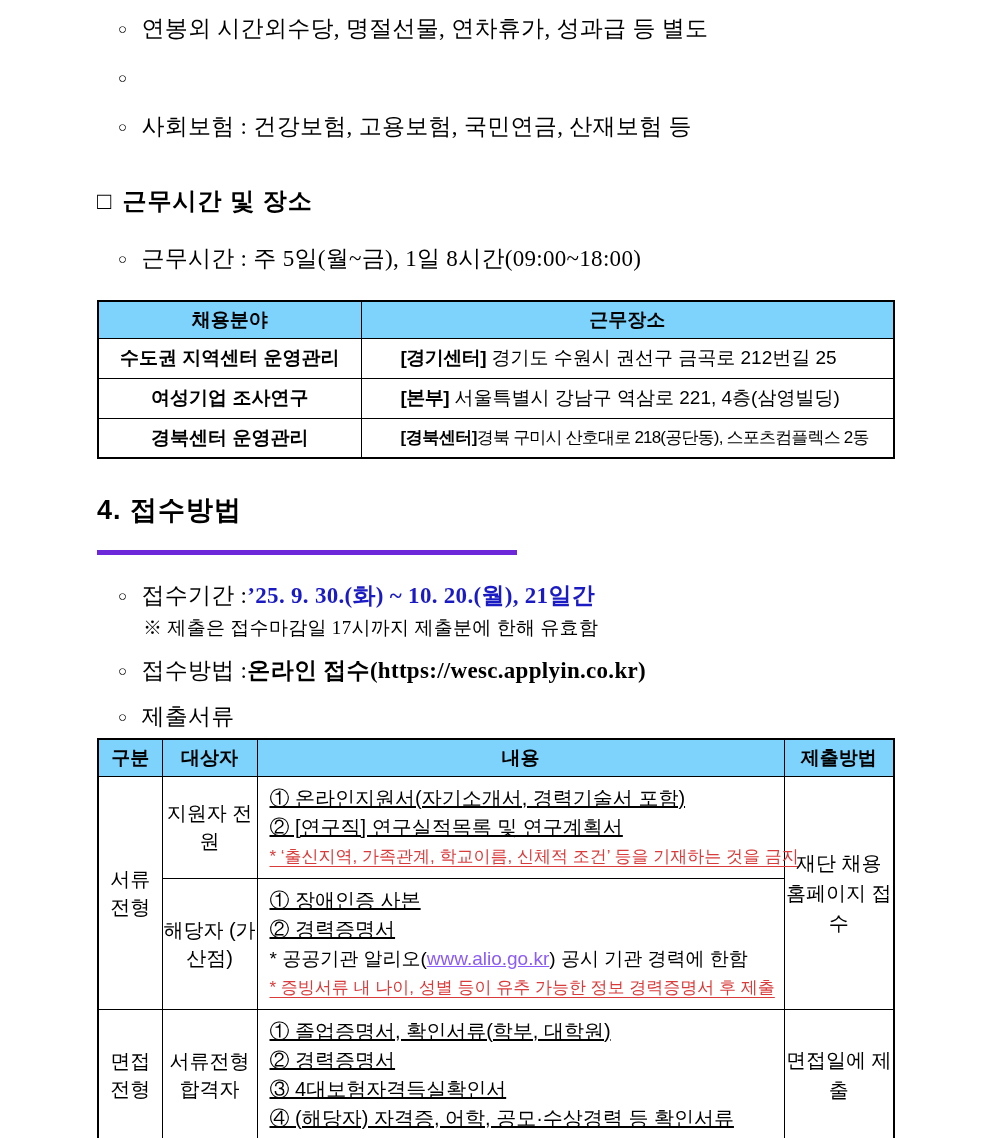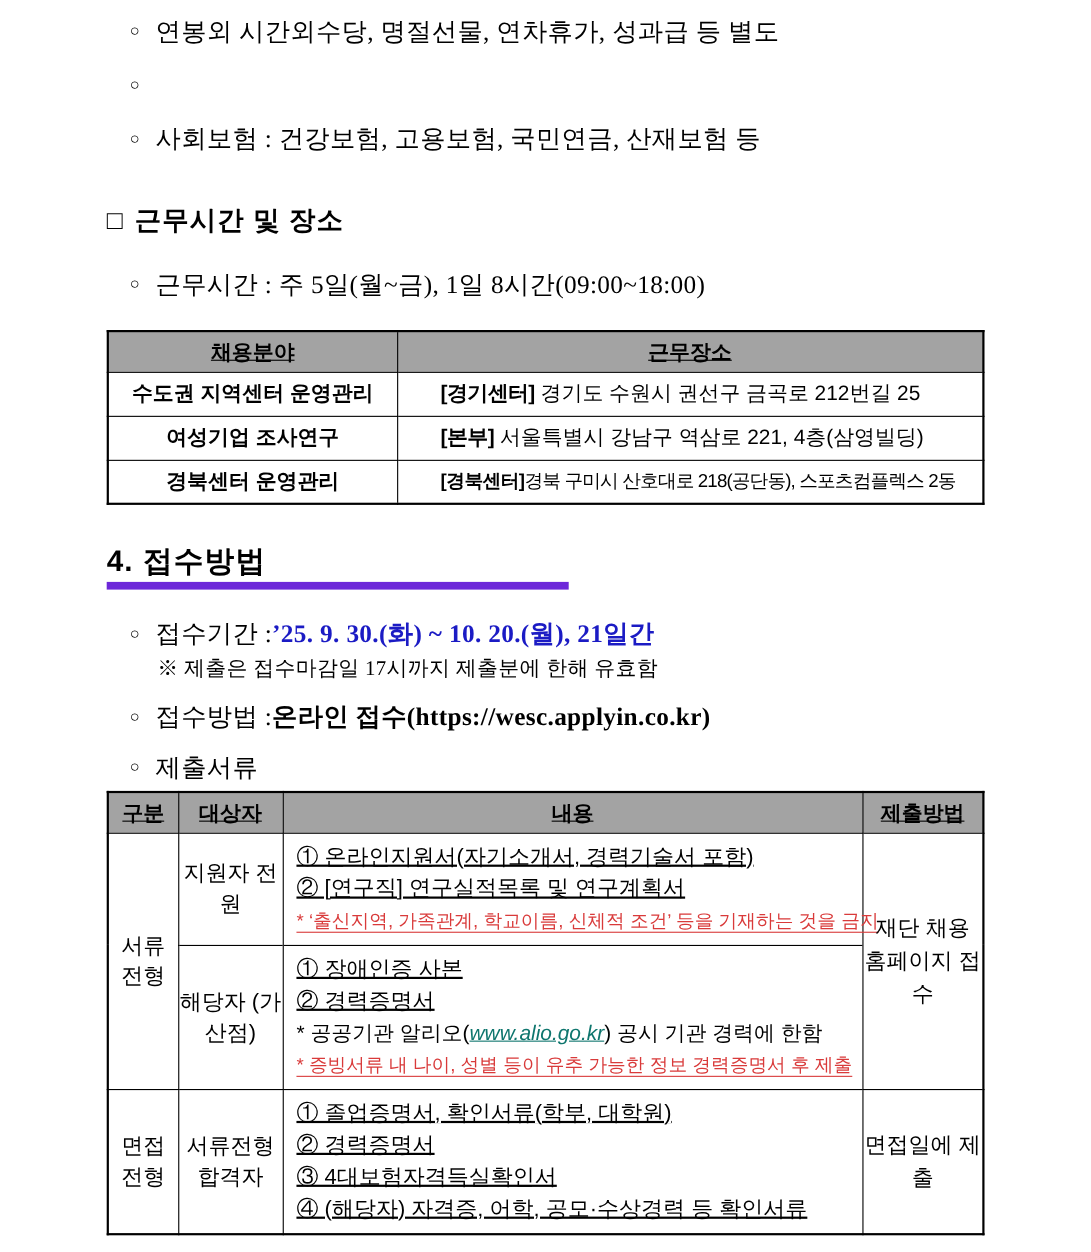--- a/index.html
+++ b/index.html
@@ -27,47 +27,47 @@
   }
   .h-box .box { font-weight:normal; margin-right:10px; }
 
   .hours-line { margin-top:28px; }
   .small-note { font-family:"Liberation Sans", sans-serif; font-size:17px; color:#000; margin-left:10px; }
 
   
   table { border-collapse:collapse; table-layout:fixed; }
   .tbl { width:796px; border:2px solid #000; margin-top:26px; font-family:"Liberation Sans", sans-serif; }
   .tbl th, .tbl td { border:1px solid #000; }
-  .tbl th { background:#a3a3a3; font-weight:bold; font-size:19px; height:37px; text-align:center;text-decoration:underline; }
+  .tbl th { background:#7dd3fc; font-weight:bold; font-size:19px; height:37px; text-align:center; }
 
   .loc-field { width:263px; text-align:center; font-weight:bold; font-size:19px; height:40px; }
   .loc-place { padding-left:8px; font-size:19px; white-space:nowrap; overflow:hidden; }
   .loc-place b { letter-spacing:-0.5px;padding-left:31px; }
   .tight { font-size:17px; letter-spacing:-0.8px; }
 
   
-  .sec4 { margin-top:36px; width:420px; border-bottom:7px solid #6d28d9; padding-bottom:4px; }
+  .sec4 { margin-top:36px; width:420px; border-bottom:5px solid #6d28d9; padding-bottom:25px; }
   .sec4-title { font-family:"Liberation Sans", sans-serif; font-weight:bold; font-size:27px; line-height:30px; letter-spacing:1px; }
 
   .mt26 { margin-top:26px; }
   .blue { color:#1b1bc4; font-weight:bold; }
   .ref-note { margin:5px 0 0 46px; font-size:19px; line-height:24px; letter-spacing:0.3px; }
   .mt16 { margin-top:16px; }
   .bold { font-weight:bold; }
 
   
   .docs { margin-top:6px; }
   .docs td { font-size:20px; }
   .cat-cell, .target-cell { text-align:center; line-height:28px; }
   .dotted-b { border-bottom:1px dotted #444 !important; }
   .content-cell { padding:7px 4px 7px 12px; line-height:29px; vertical-align:middle; }
   .content-cell .item { white-space:nowrap;text-decoration:underline; }
   .note-black { font-size:19px; white-space:nowrap; }
   .note-red { color:#d93a3a; font-size:17px; text-decoration:underline; text-underline-offset:4px; white-space:nowrap; }
-  .link { color:#0f766e; text-decoration:underline; cursor:pointer;font-style:italic; }
+  .link { color:#8b5cf6; text-decoration:underline; cursor:pointer; }
   .submit-cell { text-align:center; line-height:30px; }
   .hA { height:92px; } .hB { height:116px; } .hC { height:114px; }
 </style>
 </head>
 <body>
 
 <div class="page">
   <div class="inner">
 
     <div class="bullet">

